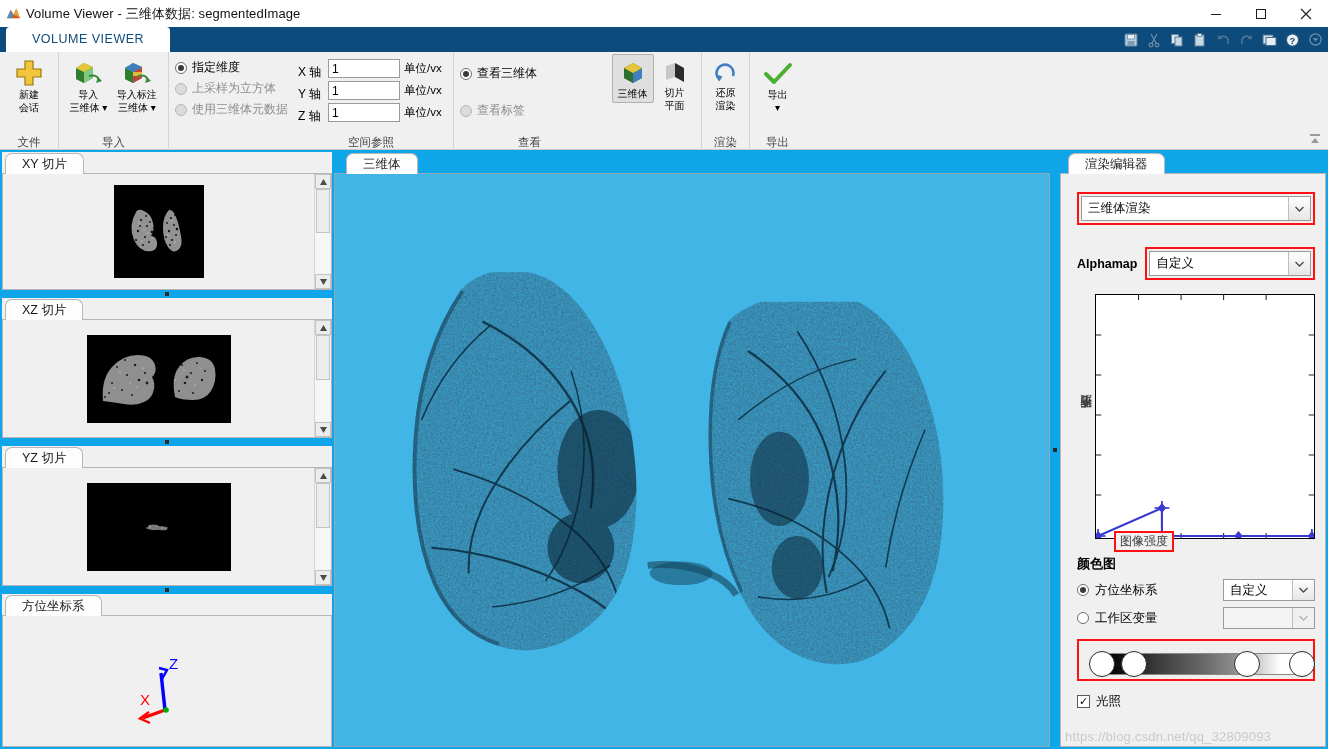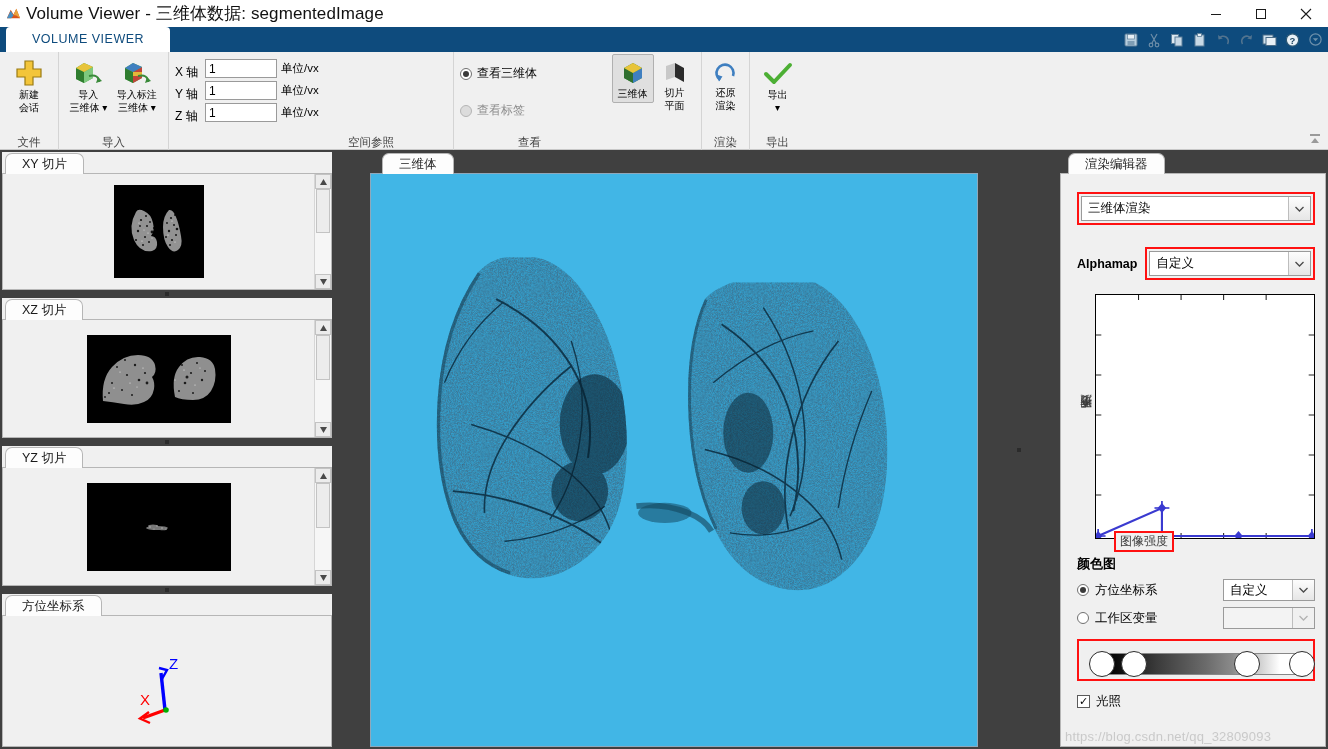--- a/index.html
+++ b/index.html
@@ -14,21 +14,21 @@
   .app { width: 1328px; height: 749px; position: relative; background: #f0f0f0; }
 
   
   .titlebar {
     height: 27px; background: #ffffff;
     display: flex; align-items: center;
     border-bottom: 0px solid #ccc;
     position: relative;
   }
   .tb-icon { width: 26px; display:flex; align-items:center; justify-content:center; }
-  .tb-title { font-size: 17px; color: #111; letter-spacing: 0.1px; }
+  .tb-title { font-size: 13px; color: #111; letter-spacing: 0.1px; }
   .tb-ctrls { position: absolute; right: 0; top: 0; height: 27px; display: flex; }
   .tb-btn {
     width: 45px; height: 27px; display: flex; align-items: center; justify-content: center;
     font-size: 14px; color: #222; cursor: default;
   }
 
   
   .ribbon-tabbar {
     height: 25px; background: #0e4b7d; display:flex; align-items:flex-end;
     position: relative;
@@ -90,21 +90,21 @@
 
   
   .stack-btn { display:flex; align-items:center; gap:5px; padding:3px 5px; cursor:default; font-size:12px; }
 
   .collapse-arrow {
     position:absolute; right:4px; bottom:2px; width:18px; height:16px;
     display:flex; align-items:center; justify-content:center;
   }
 
   
-  .main { display:flex; height: calc(749px - 27px - 25px - 98px); background:#404040;gap:36px; }
+  .main { display:flex; height: calc(749px - 27px - 25px - 98px); background:#0ea5e9; }
 
   .left-col { width: 334px; display:flex; flex-direction:column; padding: 2px 2px 2px 2px; gap:0px; }
   .splitdot { height:8px; display:flex; align-items:center; justify-content:center; }
   .splitdot::after{ content:""; width:4px;height:4px;background:#2b2b2b; }
 
   .panel { background:#f0f0f0; display:flex; flex-direction:column; }
   .panel-tabrow { height: 22px; display:flex; align-items:flex-end; padding-left:3px; }
   .panel-tab {
     background:#fdfdfd; border:1px solid #b6b6b6; border-bottom:none;
     border-radius: 7px 7px 0 0; font-size:12.5px; padding: 2px 16px 2px 16px;
@@ -338,20 +338,34 @@
           </div>
           <div class="bl">导入标注</div>
           <div class="bl"><span>三维体</span> ▾</div>
         </div>
       </div>
       <div class="rgroup-label">导入</div>
     </div>
 
     <div class="rgroup" style="width:285px;">
       <div class="rgroup-body" style="gap:10px;">
+        <div class="radio-col">
+          <div class="radio-row">
+            <span class="radio-mark on"></span>
+            <span>指定维度</span>
+          </div>
+          <div class="radio-row dis">
+            <span class="radio-mark dis"></span>
+            <span>上采样为立方体</span>
+          </div>
+          <div class="radio-row dis">
+            <span class="radio-mark dis"></span>
+            <span>使用三维体元数据</span>
+          </div>
+        </div>
         <div class="axis-col">
           <div class="axis-row">
             <span class="axis-lbl">X 轴</span>
             <input class="axis-in" value="1" style="">
             <span class="axis-unit">单位/vx</span>
           </div>
           <div class="axis-row">
             <span class="axis-lbl">Y 轴</span>
             <input class="axis-in" value="1" style="">
             <span class="axis-unit">单位/vx</span>

